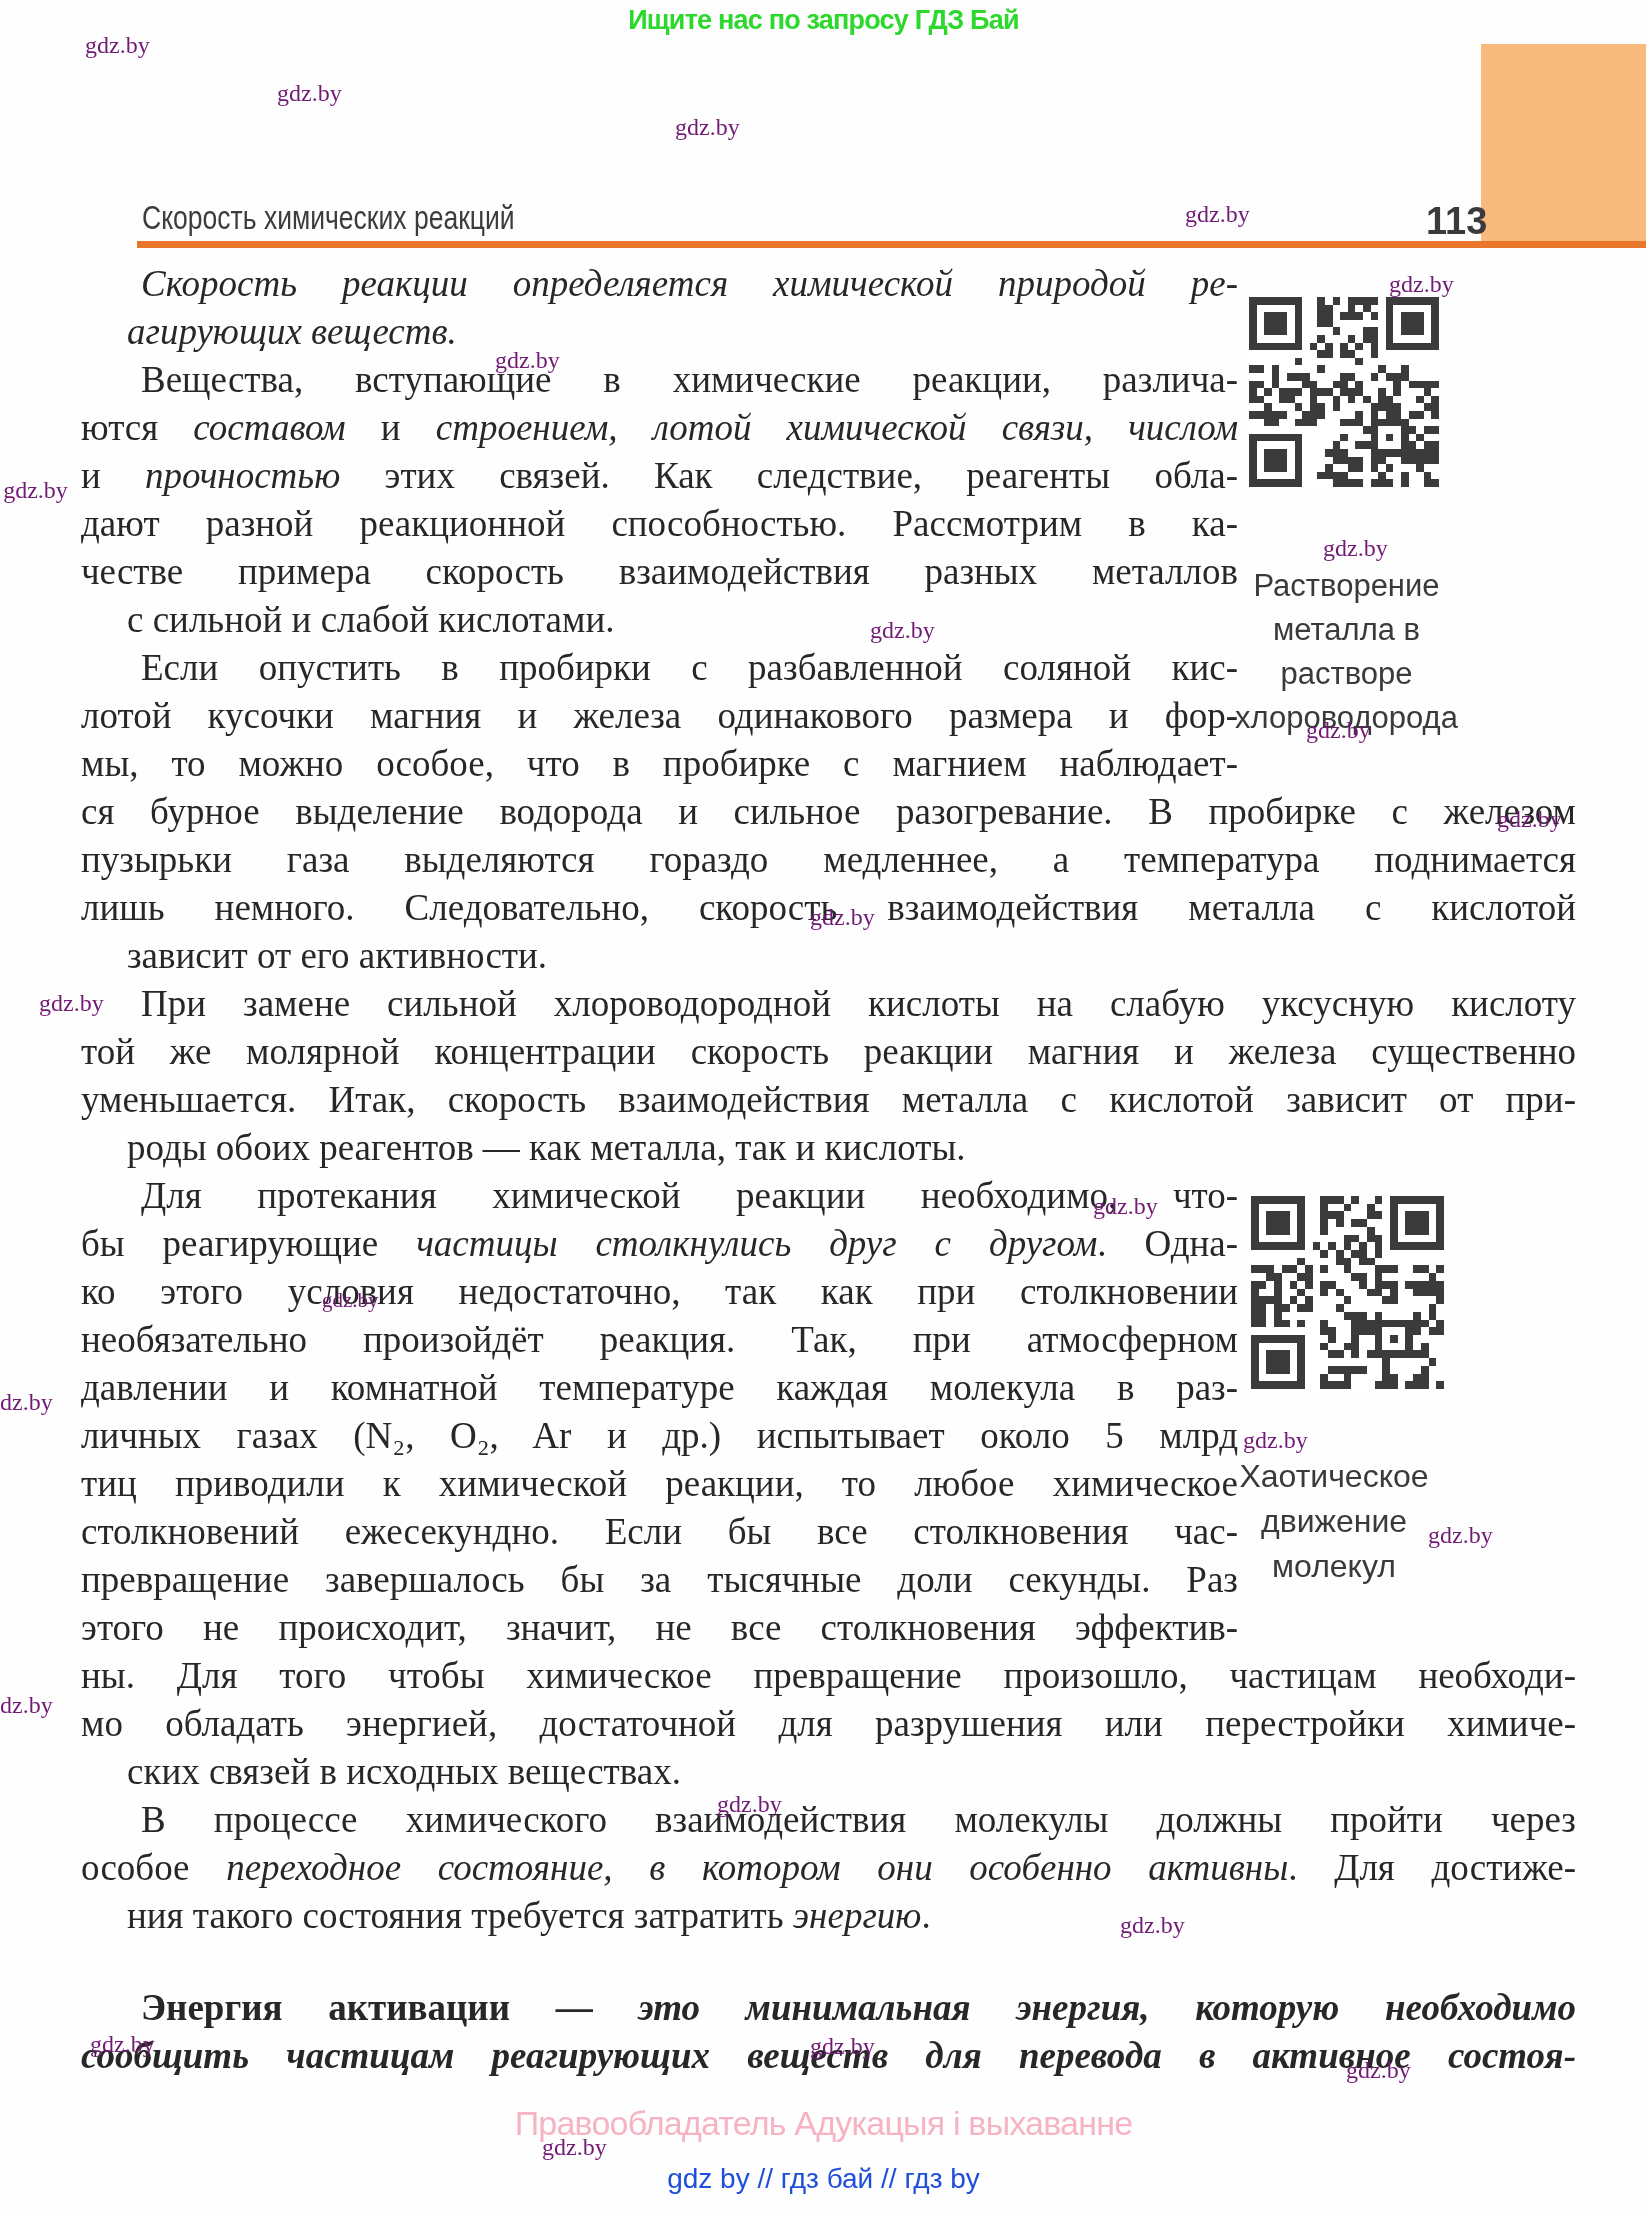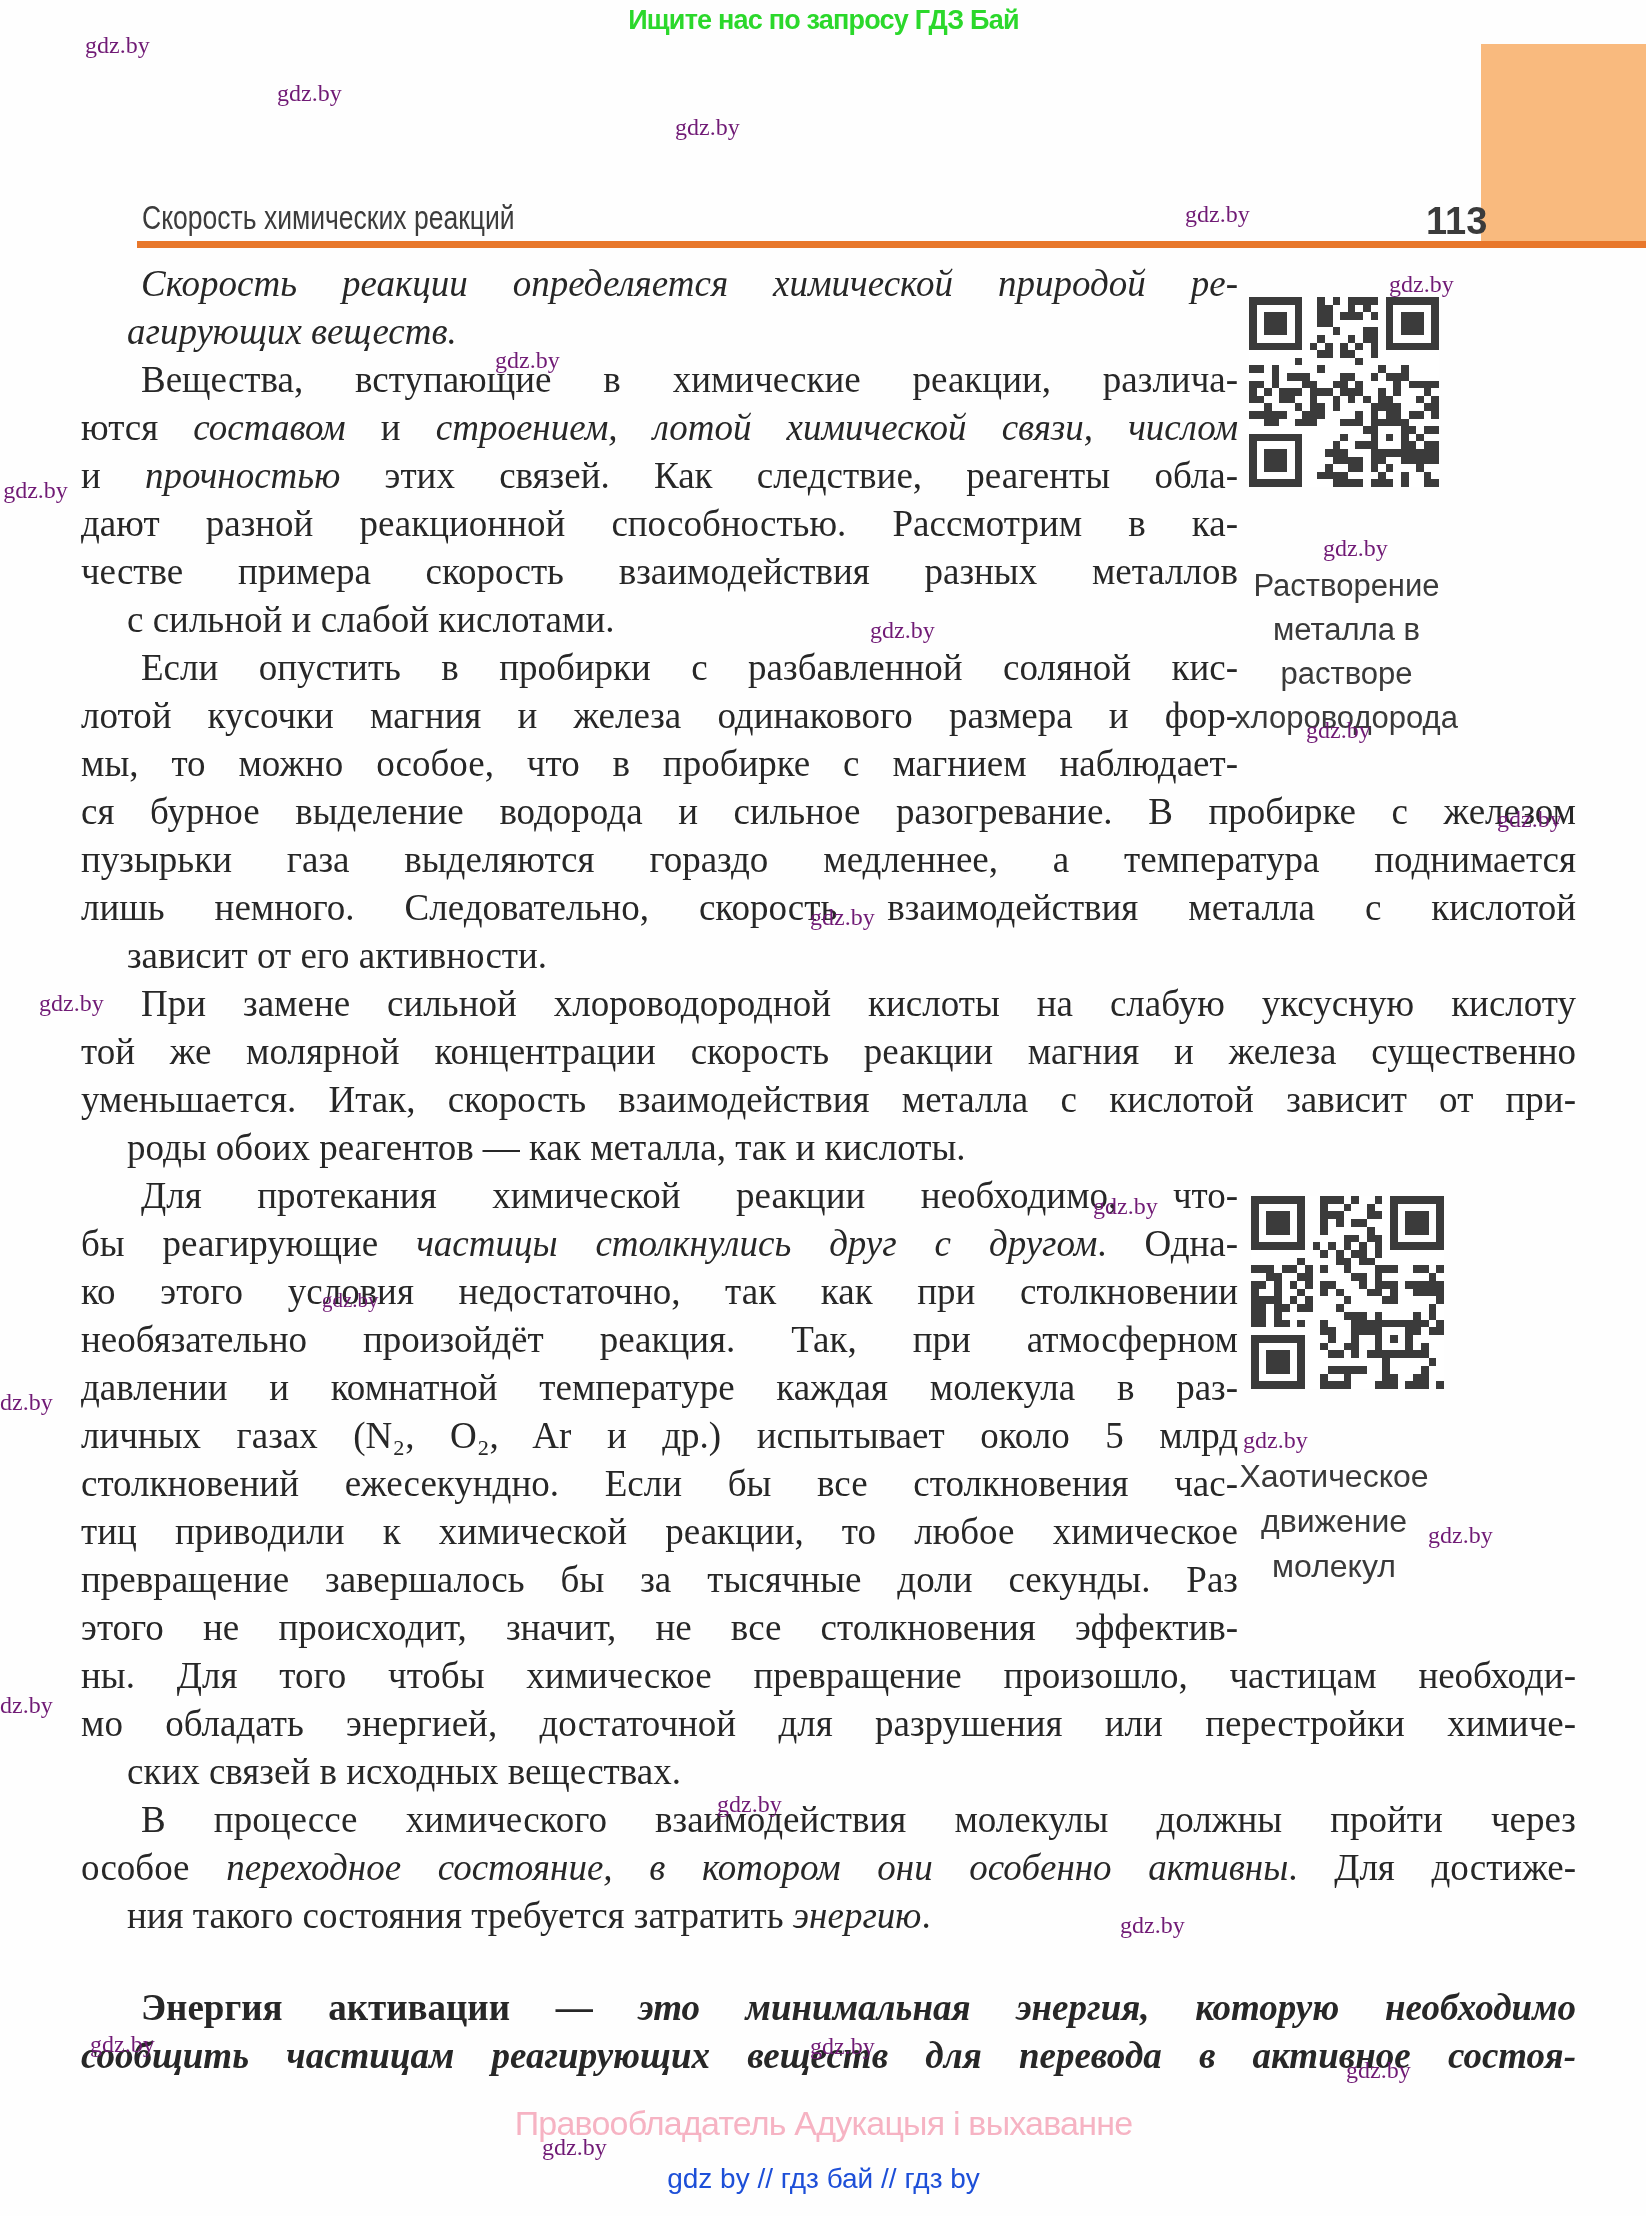--- a/index.html
+++ b/index.html
@@ -70,22 +70,22 @@
       <div class="tl full ind"><span>При замене сильной хлороводородной кислоты на слабую уксусную кислоту</span></div>
       <div class="tl full"><span>той же молярной концентрации скорость реакции магния и железа существенно</span></div>
       <div class="tl full"><span>уменьшается. Итак, скорость взаимодействия металла с кислотой зависит от при-</span></div>
       <div class="tl full last"><span>роды обоих реагентов — как металла, так и кислоты.</span></div>
       <div class="tl narrow ind"><span>Для протекания химической реакции необходимо, что-</span></div>
       <div class="tl narrow"><span>бы реагирующие </span><span class="s-i">частицы столкнулись друг с другом</span><span>. Одна-</span></div>
       <div class="tl narrow"><span>ко этого условия недостаточно, так как при столкновении</span></div>
       <div class="tl narrow"><span>необязательно произойдёт реакция. Так, при атмосферном</span></div>
       <div class="tl narrow"><span>давлении и комнатной температуре каждая молекула в раз-</span></div>
       <div class="tl narrow"><span>личных газах (N₂, O₂, Ar и др.) испытывает около 5 млрд</span></div>
+      <div class="tl narrow"><span>тиц приводили к химической реакции, то любое химическое</span></div>
       <div class="tl narrow"><span>столкновений ежесекундно. Если бы все столкновения час-</span></div>
-      <div class="tl narrow"><span>тиц приводили к химической реакции, то любое химическое</span></div>
       <div class="tl narrow"><span>превращение завершалось бы за тысячные доли секунды. Раз</span></div>
       <div class="tl narrow"><span>этого не происходит, значит, не все столкновения эффектив-</span></div>
       <div class="tl full"><span>ны. Для того чтобы химическое превращение произошло, частицам необходи-</span></div>
       <div class="tl full"><span>мо обладать энергией, достаточной для разрушения или перестройки химиче-</span></div>
       <div class="tl full last"><span>ских связей в исходных веществах.</span></div>
       <div class="tl full ind"><span>В процессе химического взаимодействия молекулы должны пройти через</span></div>
       <div class="tl full"><span>особое </span><span class="s-i">переходное состояние, в котором они особенно активны</span><span>. Для достиже-</span></div>
       <div class="tl full last"><span>ния такого состояния требуется затратить </span><span class="s-i">энергию</span><span>.</span></div>
       <div class="tl full ind" style="margin-top: 44px;"><span class="s-b">Энергия активации</span><span class="s-b"> — </span><span class="s-bi">это минимальная энергия, которую необходимо</span></div>
       <div class="tl full"><span class="s-bi">сообщить частицам реагирующих веществ для перевода в активное состоя-</span></div>

